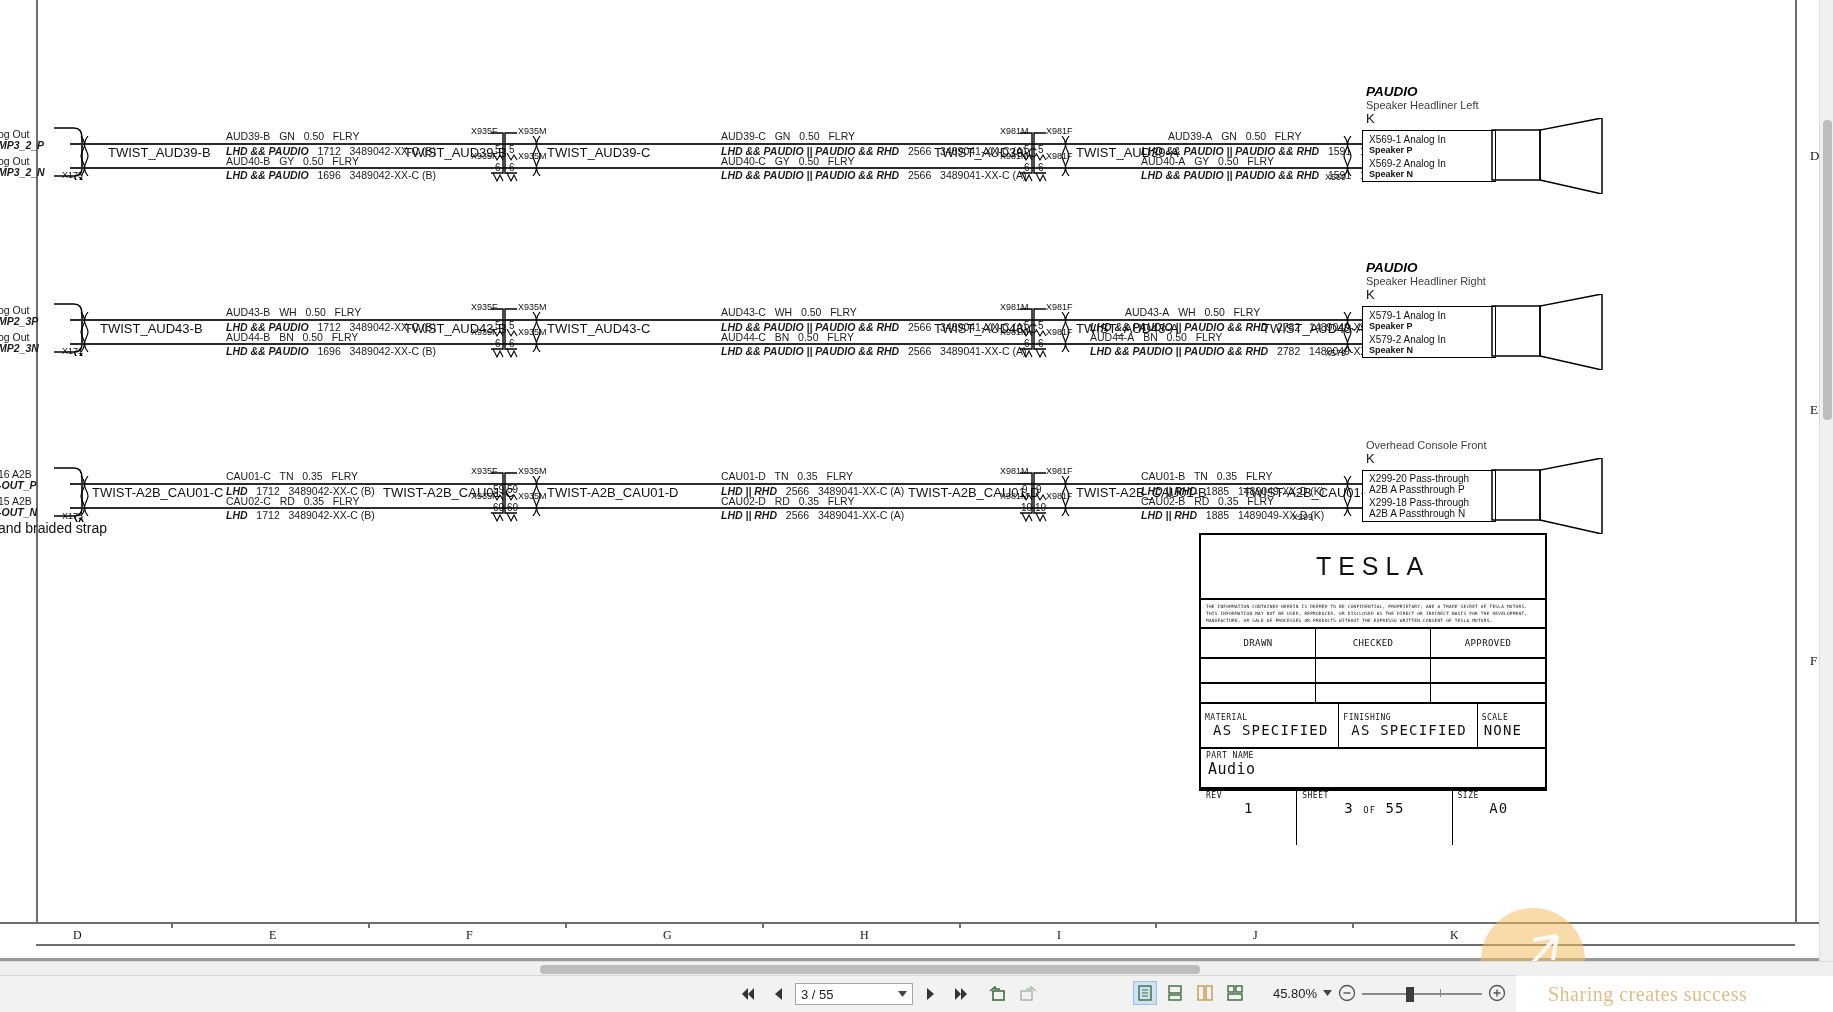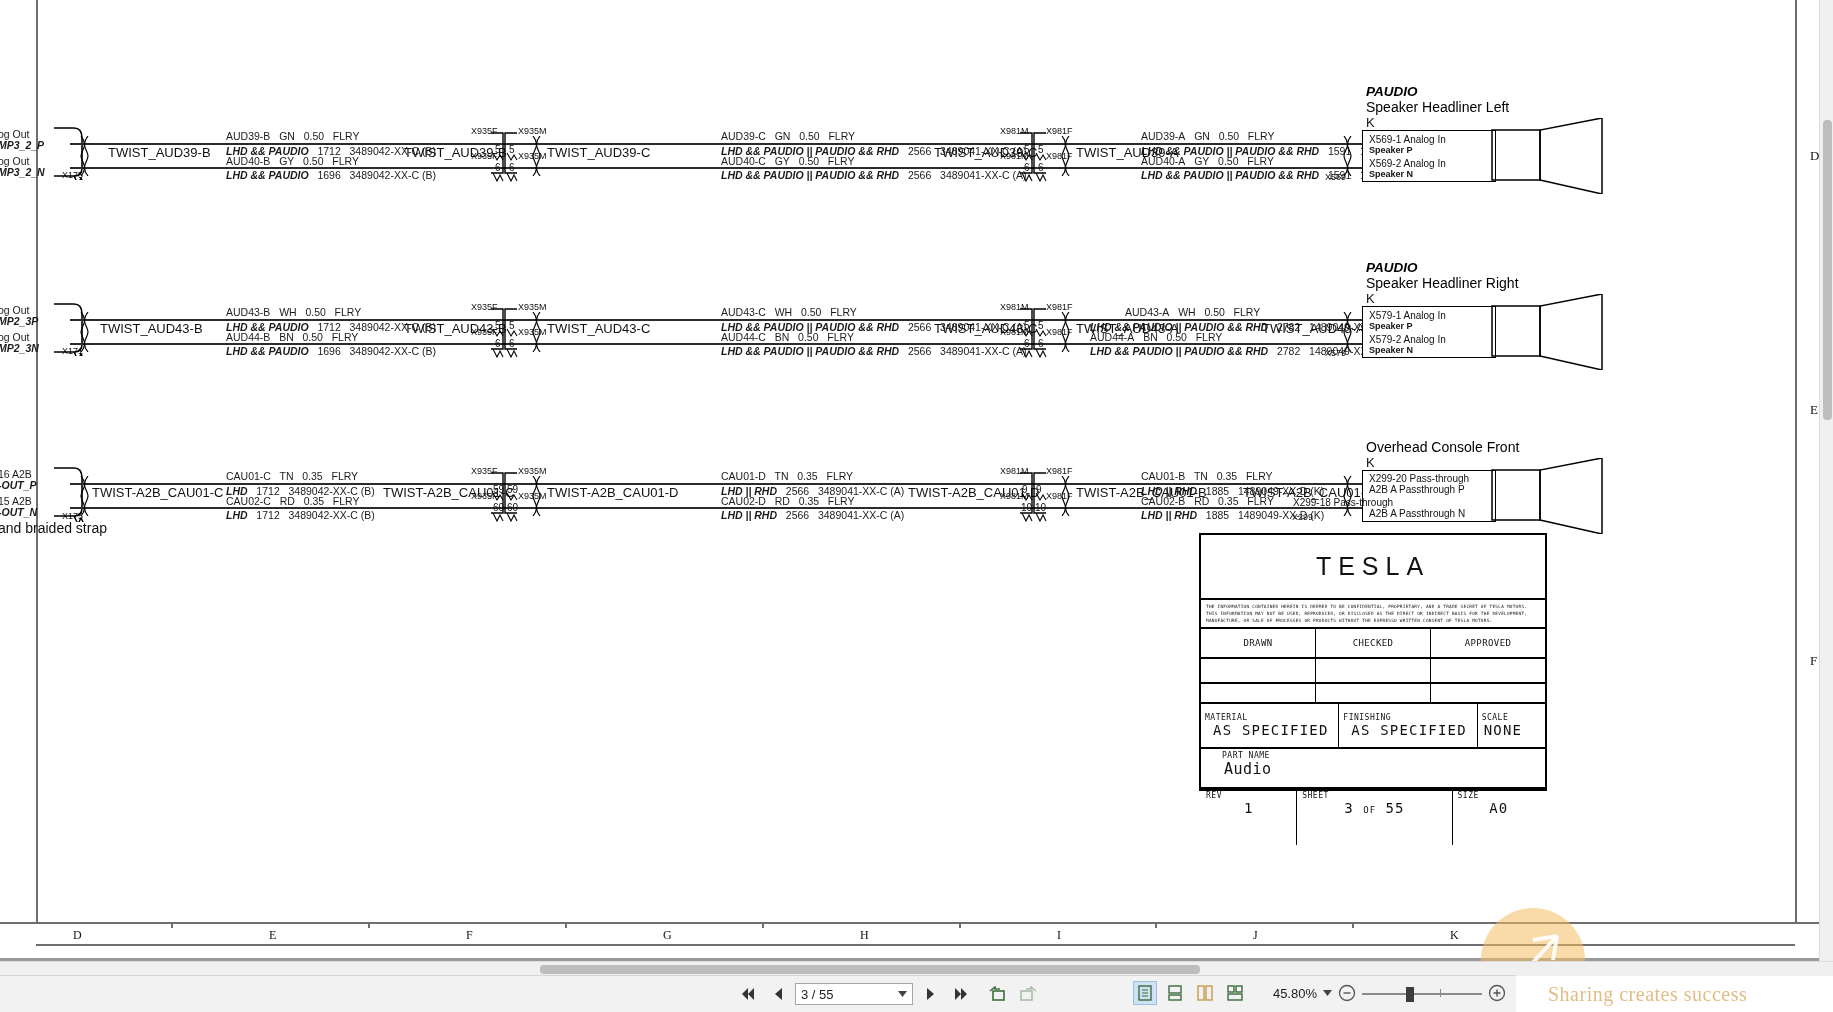--- a/index.html
+++ b/index.html
@@ -37,42 +37,42 @@
   .lbl-sm{position:absolute;white-space:nowrap;font-size:9px;color:#111;}
   .lbl-pin{position:absolute;white-space:nowrap;font-size:10px;color:#111;}
 
   
   .twist{position:absolute;width:11px;}
 
   
   .devbox{position:absolute;border:1.5px solid #000;background:#fff;}
   .devtitle{position:absolute;white-space:nowrap;}
   .devtitle .pa{font-size:13.5px;font-weight:bold;font-style:italic;color:#000;}
-  .devtitle .nm{font-size:14px;color:#000000;}
+  .devtitle .nm{font-size:11px;color:#404040;}
   .devtitle .k{font-size:13px;color:#111;}
 
   
   #titleblock{position:absolute;left:1199px;top:533px;width:348px;height:258px;
               border:2px solid #000;background:#fff;box-sizing:border-box;
               font-family:"DejaVu Sans Mono",monospace;}
   #tb-logo{height:63px;border-bottom:2px solid #000;display:flex;align-items:center;justify-content:center;}
   #tb-logo .wordmark{font-family:"Liberation Sans",sans-serif;font-size:25px;
         letter-spacing:7px;font-weight:300;color:#111;}
   #tb-legal{padding:4px 5px 3px 5px;border-bottom:2px solid #000;
         font-size:4.4px;line-height:1.55;letter-spacing:.25px;color:#111;}
   .tb-row{display:flex;border-bottom:2px solid #000;}
   .tb-cell{flex:1;border-right:1.5px solid #000;box-sizing:border-box;padding:9px 4px;}
   .tb-cell:last-child{border-right:none;}
   .tb-hdr{font-size:9px;letter-spacing:.4px;text-align:center;color:#111;}
   .tb-blank{height:23px;}
   .tb-blank2{height:10px;}
   .tb-lab{font-size:8px;letter-spacing:.5px;color:#111;}
   .tb-val{font-size:14px;letter-spacing:1.2px;color:#111;padding-left:8px;}
   .tb-val-c{font-size:14px;letter-spacing:1px;color:#111;text-align:center;padding-left:0;}
-  #tb-part{height:40px;padding:2px 21px;border-bottom:2px solid #000;box-sizing:border-box;}
+  #tb-part{height:40px;padding:2px 5px;border-bottom:2px solid #000;box-sizing:border-box;}
   #tb-part .tb-val{padding-left:2px;font-size:15px;letter-spacing:.5px;}
   #tb-num{display:flex;height:56px;}
   #tb-num>div{border-right:1.5px solid #000;box-sizing:border-box;padding:2px 5px;}
   #tb-num>div:last-child{border-right:none;}
 
   
   #wm-dht{position:absolute;left:1462px;top:890px;font-size:86px;font-weight:bold;
       font-style:italic;font-family:"Liberation Sans",sans-serif;
       color:transparent;-webkit-text-stroke:2px rgba(226,178,92,.42);
       letter-spacing:4px;pointer-events:none;}
@@ -249,21 +249,21 @@
     <div class="lbl-pin" style="left:1038px;top:144px">5</div>
     <div class="lbl-pin" style="left:1024px;top:162px">6</div>
     <div class="lbl-pin" style="left:1038px;top:162px">6</div>
 
     <svg class="twist" style="left:1060px;top:136px" width="11" height="40">
       <path d="M2,0 C10,10 2,14 2,20 C2,26 10,30 2,40" fill="none" stroke="#000" stroke-width="1.2"></path>
       <path d="M9,0 C1,10 9,14 9,20 C9,26 1,30 9,40" fill="none" stroke="#000" stroke-width="1.2"></path>
     </svg>
     <div class="lbl-mid" style="left:1076px;top:145px">TWIST_AUD39-A</div>
 
-    <div class="lbl" style="left:1141px;top:130px">
+    <div class="lbl" style="left:1168px;top:130px">
       <span>AUD39-A</span>&nbsp;&nbsp;
       <span>GN</span>&nbsp;&nbsp;
       <span>0.50</span>&nbsp;&nbsp;
       <span>FLRY</span>
     </div>
     <div class="lbl" style="left:1141px;top:145px">
       <span class="lbl-b">LHD &amp;&amp; PAUDIO || PAUDIO &amp;&amp; RHD</span>&nbsp;&nbsp;
       <span>1591</span>&nbsp;&nbsp;
       <span>1489049-XX-D (K)</span>
     </div>
@@ -605,21 +605,21 @@
     </svg>
     <div class="lbl-sm" style="left:1292px;top:512px">X299</div>
 
     <div class="devtitle" style="left:1366px;top:439px">
       <div class="nm">Overhead Console Front</div>
       <div class="k">K</div>
     </div>
     <div class="devbox" style="left:1362px;top:470px;width:132px;height:50px"></div>
     <div class="lbl-pin" style="left:1369px;top:473px">X299-20 Pass-through</div>
     <div class="lbl-pin" style="left:1369px;top:484px">A2B A Passthrough P</div>
-    <div class="lbl-pin" style="left:1293px;top:497px">X299-18 Pass-through</div>
+    <div class="lbl-pin" style="left:1369px;top:497px">X299-18 Pass-through</div>
     <div class="lbl-pin" style="left:1369px;top:508px">A2B A Passthrough N</div>
     <svg style="position:absolute;left:1490px;top:458px" width="118" height="76">
       <path d="M2,12 L2,62 L50,62 L50,12 Z" fill="none" stroke="#000" stroke-width="1.5"></path>
       <path d="M50,62 L112,76 L112,0 L50,12 Z" fill="none" stroke="#000" stroke-width="1.5"></path>
     </svg>
   </div>
 
   <div style="position:absolute;left:-2px;top:520px;font-size:14px;color:#111;white-space:nowrap">and braided strap</div>
 
   <div id="titleblock">

